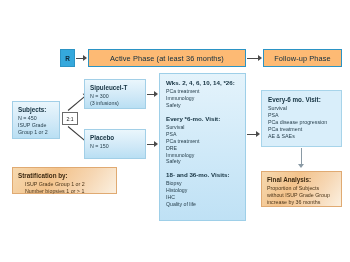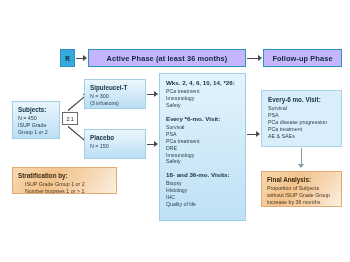--- a/index.html
+++ b/index.html
@@ -20,24 +20,24 @@
     left: 0; top: 0;
     width: 350px;
     height: 262px;
   }
   .box {
     position: absolute;
     box-sizing: border-box;
   }
   
   .phase-bar {
-    background: #c4b5fd;
+    background: #fdba74;
     border: 1px solid #2b93c4;
     color: #0d2b3e;
-    font-weight: bold;
+    font-weight: normal;
     font-size: 7.4px;
     display: flex;
     align-items: center;
     justify-content: center;
     text-align: center;
     letter-spacing: 0.1px;
   }
   .r-box {
     background: #35a8dc;
     border: 1px solid #2b93c4;

